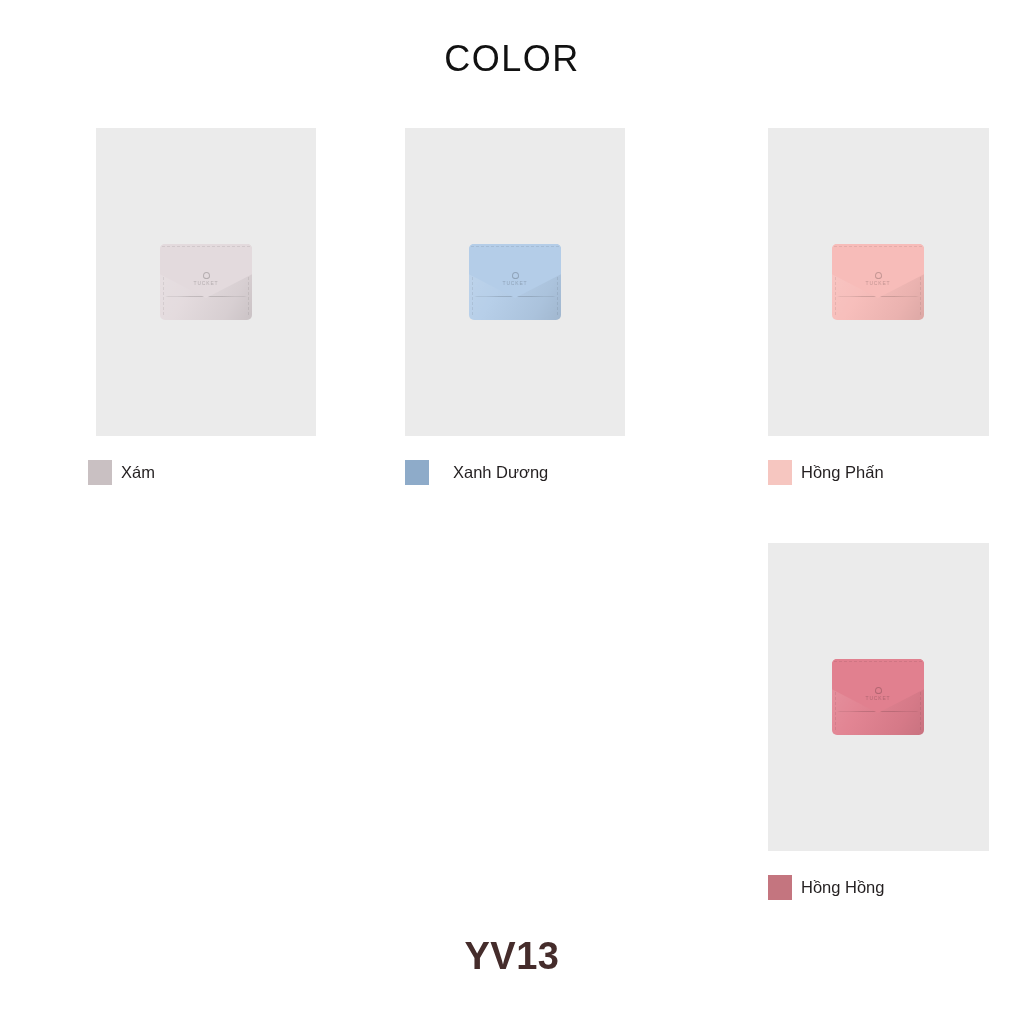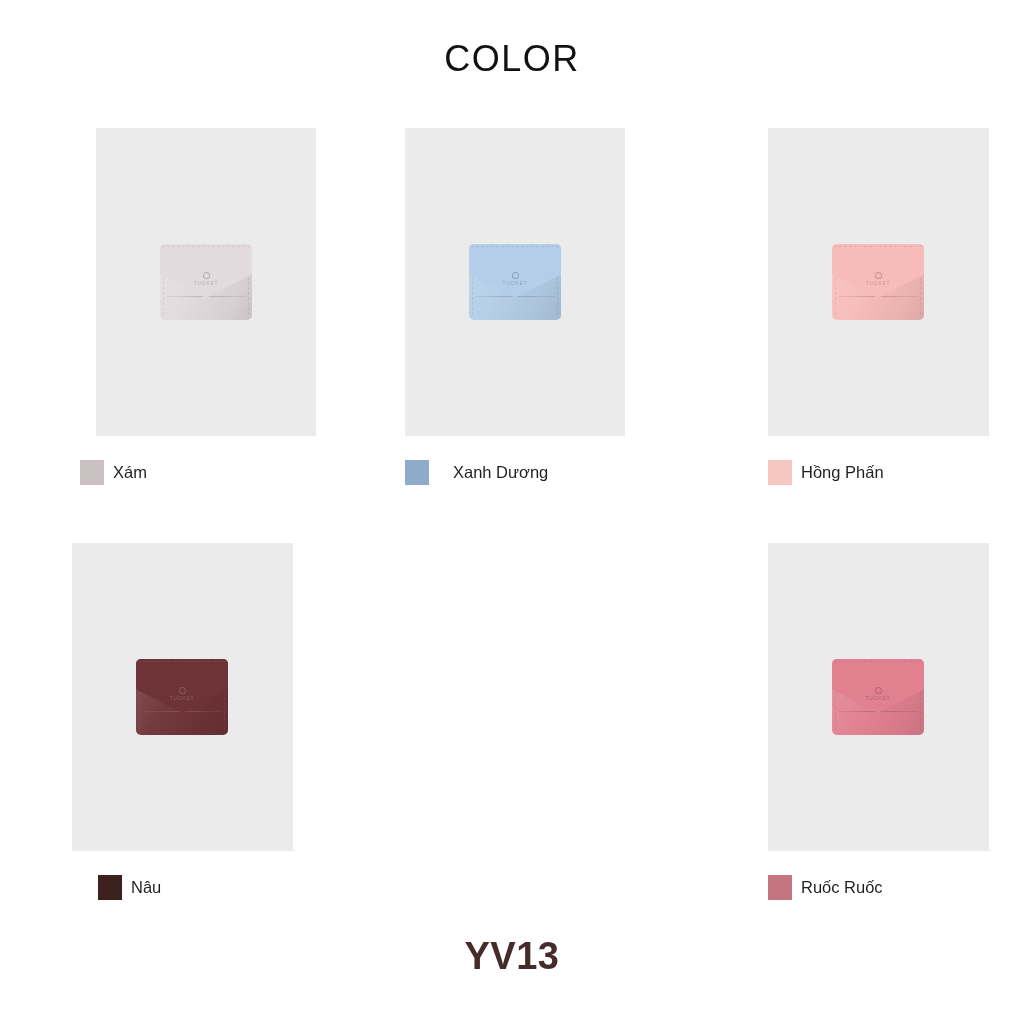--- a/index.html
+++ b/index.html
@@ -175,21 +175,21 @@
   .wallet.dark .fold-line { border-top-color: rgba(255,255,255,0.12); }
 
   
   .caption {
     position: absolute;
     top: 332px;
     display: flex;
     align-items: center;
     gap: 9px;
   }
-  .r0 .cell-0 .caption { left: 8px; }
+  .r0 .cell-0 .caption { left: 16px; }
   .r0 .cell-1 .caption { left: 24px; gap: 24px; }
   .r0 .cell-2 .caption { left: 42px; }
   .r1 .cell-0 .caption { left: 26px; }
   .r1 .cell-1 .caption { left: 24px; }
   .r1 .cell-2 .caption { left: 42px; }
 
   .swatch {
     width: 24px;
     height: 25px;
     flex: none;
@@ -294,43 +294,20 @@
         <div class="caption">
           <span class="swatch" style="background: rgb(246, 198, 192);"></span>
           <span class="swatch-label">Hồng Phấn</span>
         </div>
       </div>
 
     </div>
 
     <div class="row row-1 r1">
 
-      <div class="cell cell-0">
-        <div class="panel panel-w-221" style="background: rgb(235, 235, 235);"></div>
-        <div class="wallet-wrap">
-          <div class="wallet dark">
-            <div class="body" style="background: rgb(110, 51, 54);"></div>
-            <div class="side-stitch-l"></div>
-            <div class="side-stitch-r"></div>
-            <div class="fold-line"></div>
-            <div class="flap">
-              <div class="flap-shape" style="background: rgb(110, 51, 54);"></div>
-              <div class="stitch-v"></div>
-            </div>
-            <div class="logo">
-              <span class="mark"></span>
-              <span>TUCKET</span>
-            </div>
-          </div>
-        </div>
-        <div class="caption">
-          <span class="swatch" style="background: rgb(61, 33, 31);"></span>
-          <span class="swatch-label">Nâu</span>
-        </div>
-      </div>
 
 
       <div class="cell cell-2">
         <div class="panel panel-w-221" style="background: rgb(235, 235, 235);"></div>
         <div class="wallet-wrap">
           <div class="wallet">
             <div class="body" style="background: rgb(225, 128, 143);"></div>
             <div class="side-stitch-l"></div>
             <div class="side-stitch-r"></div>
             <div class="fold-line"></div>
@@ -339,21 +316,21 @@
               <div class="stitch-v"></div>
             </div>
             <div class="logo">
               <span class="mark"></span>
               <span>TUCKET</span>
             </div>
           </div>
         </div>
         <div class="caption">
           <span class="swatch" style="background: rgb(196, 117, 127);"></span>
-          <span class="swatch-label">Ruốc Ruốc</span>
+          <span class="swatch-label">Hồng Hồng</span>
         </div>
       </div>
 
     </div>
 
   </div>
 
   <div class="product-code">YV13</div>
 
 </div>

